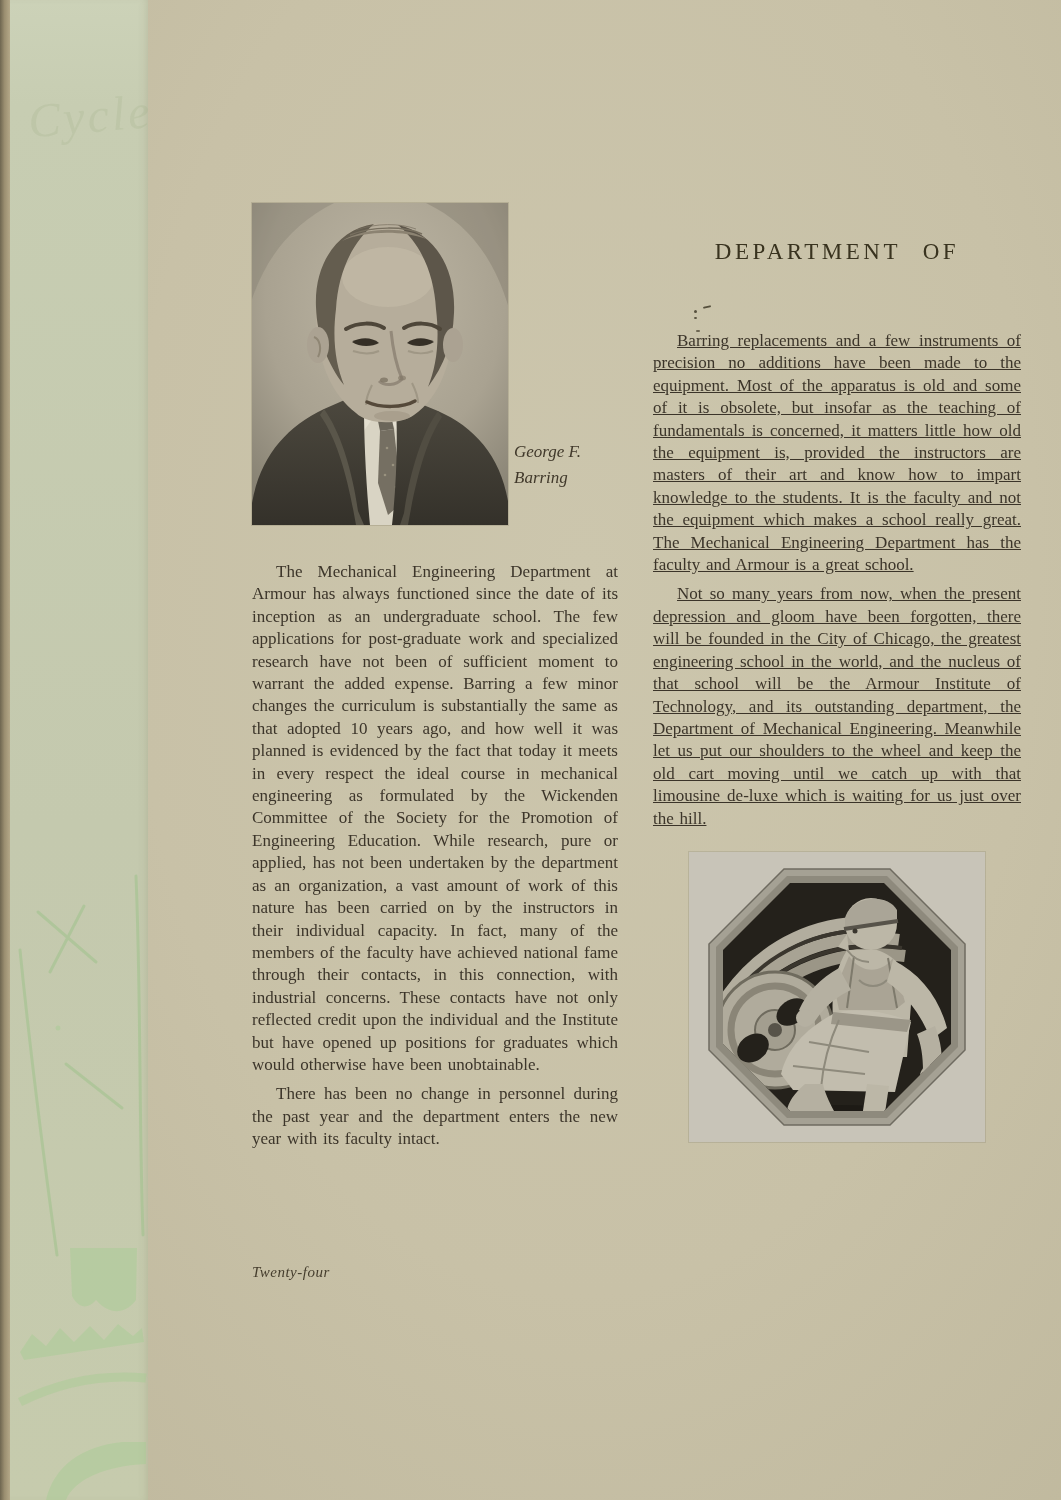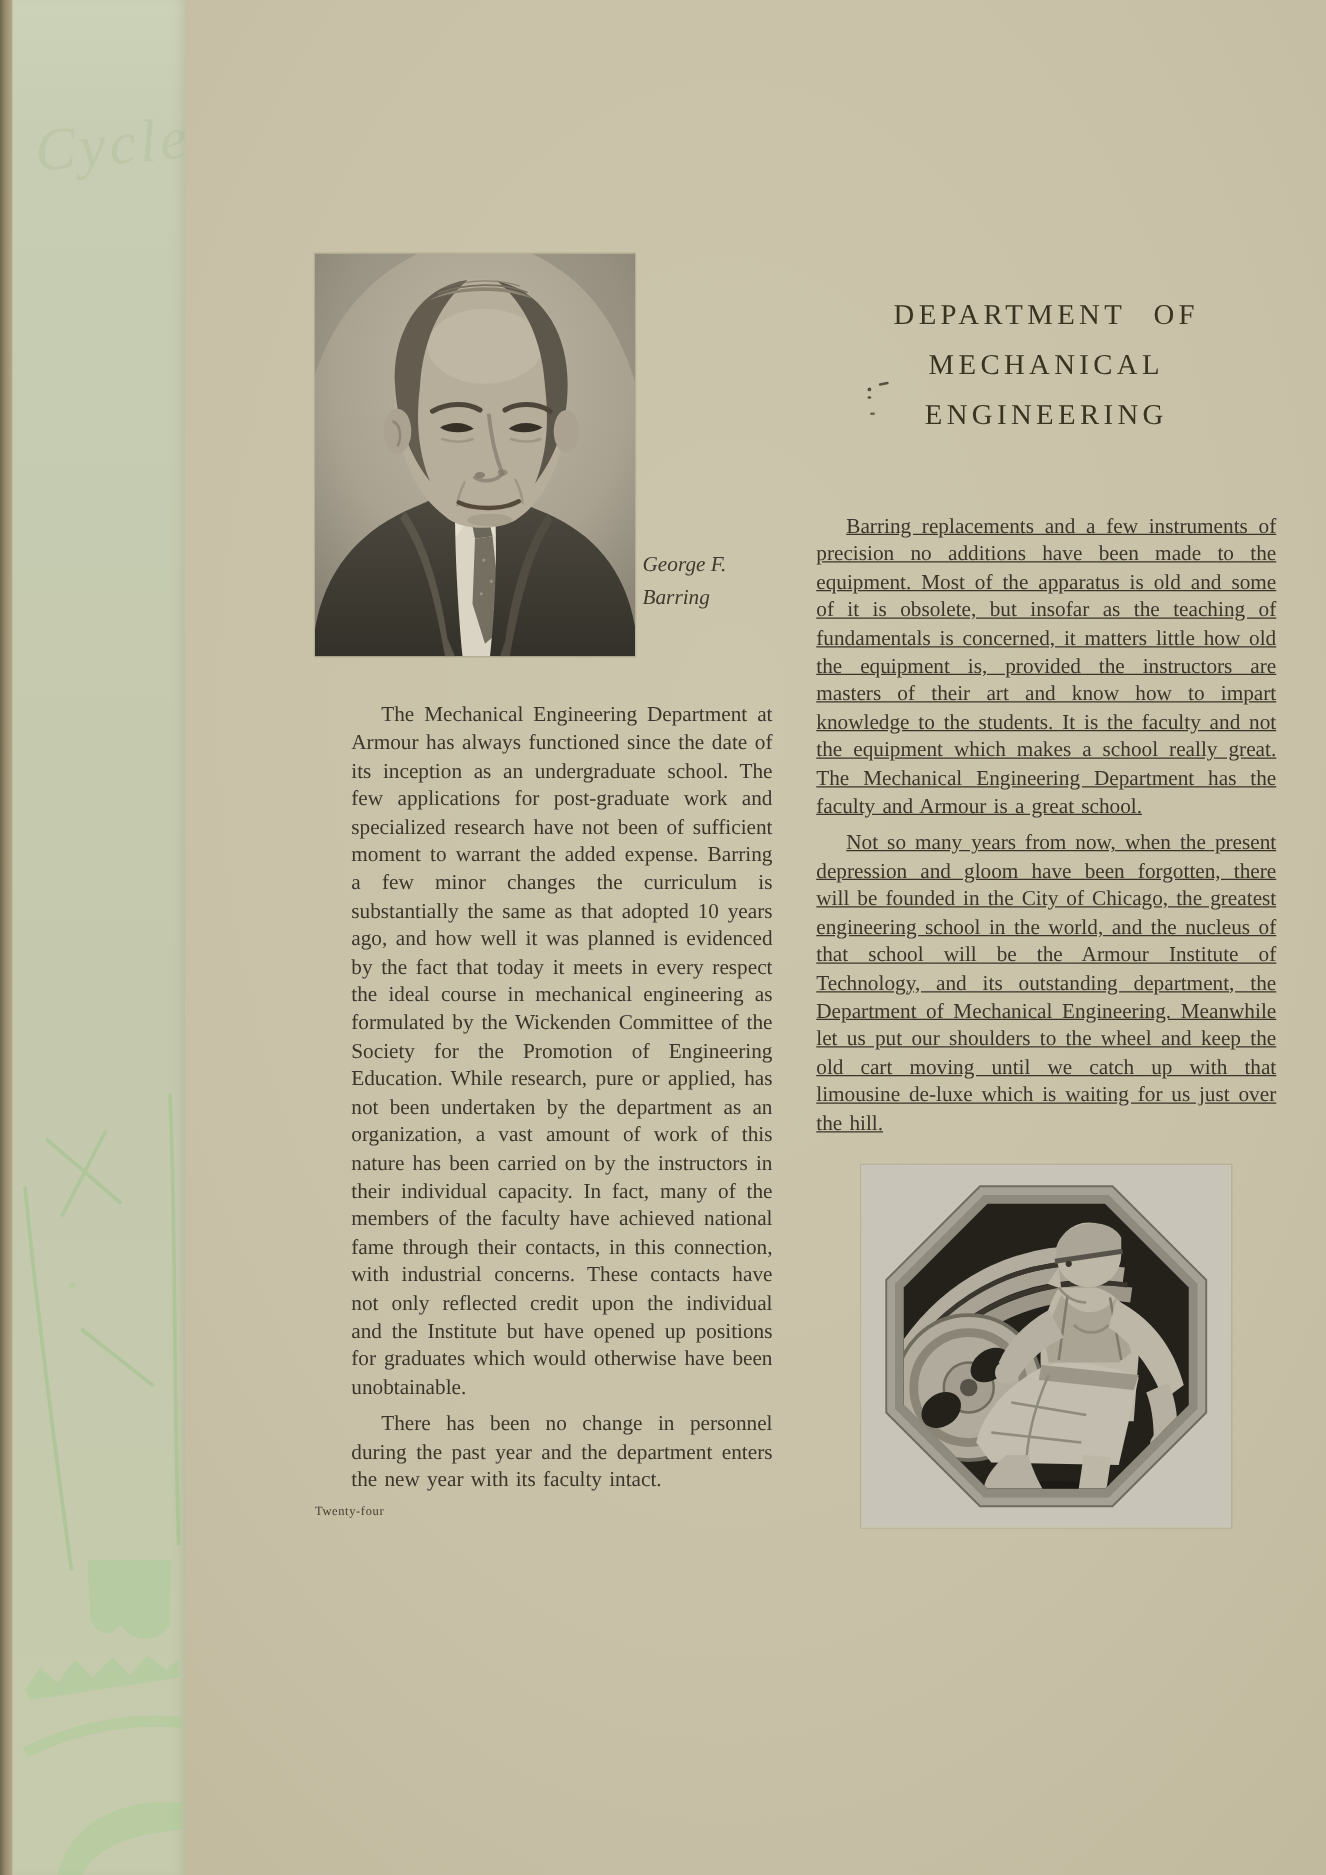--- a/index.html
+++ b/index.html
@@ -39,31 +39,31 @@
 
   .doc-title{ text-align:center;color:#39331f;}
   .doc-title .t-line{
     font-size:23px;letter-spacing:3.5px;word-spacing:13px;line-height:40px;text-align:center;
   }
 
   .body-par{
     font-size:17px;line-height:22.4px;text-align:justify;
     text-indent:24px;margin:0 0 7px 0;word-spacing:1.5px;color:#3c352a;
   }
-  .left-col .par-group{margin-top:36px;margin-left:29px;}
+  .left-col .par-group{margin-top:36px;}
   .right-col .par-group{margin-top:58px;text-decoration:underline;}
 
   .artwork-panel{
     display:block;margin:22px auto 0 auto;width:296px;height:290px;
     box-shadow:0 0 0 1px rgba(60,55,40,0.12);
   }
 
   .page-number{
-    position:absolute;left:252px;top:1204px;
-    font-size:10px;color:#453d2d;letter-spacing:0.5px;
+    position:absolute;left:252px;top:1264px;
+    font-style:italic;font-size:15px;color:#453d2d;letter-spacing:0.5px;
   }
 
   
   .speck{position:absolute;background:#56503d;border-radius:50%;}
   .speck.s1{left:694px;top:310px;width:3px;height:3px;}
   .speck.s2{left:694px;top:317px;width:3px;height:2px;}
   .speck.s3{left:703px;top:306px;width:8px;height:2px;transform:rotate(-12deg);border-radius:2px;}
   .speck.s4{left:696px;top:330px;width:4px;height:2px;border-radius:2px;opacity:.8;}
 </style>
 </head>
@@ -169,21 +169,20 @@
 
     <div class="par-group">
       <p class="body-par">The Mechanical Engineering Department at Armour has always functioned since the date of its inception as an undergraduate school. The few applications for post-graduate work and specialized research have not been of sufficient moment to warrant the added expense. Barring a few minor changes the curriculum is substantially the same as that adopted 10 years ago, and how well it was planned is evidenced by the fact that today it meets in every respect the ideal course in mechanical engineering as formulated by the Wickenden Committee of the Society for the Promotion of Engineering Education. While research, pure or applied, has not been undertaken by the department as an organization, a vast amount of work of this nature has been carried on by the instructors in their individual capacity. In fact, many of the members of the faculty have achieved national fame through their contacts, in this connection, with industrial concerns. These contacts have not only reflected credit upon the individual and the Institute but have opened up positions for graduates which would otherwise have been unobtainable.</p>
       <p class="body-par">There has been no change in personnel during the past year and the department enters the new year with its faculty intact.</p>
     </div>
   </div>
 
   <div class="right-col">
     <div class="doc-title">
       <div class="t-line">DEPARTMENT OF</div>
-      <div class="t-line">MECHANICAL ENGINEERING</div>
     </div>
 
     <div class="par-group">
       <p class="body-par">Barring replacements and a few instruments of precision no additions have been made to the equipment. Most of the apparatus is old and some of it is obsolete, but insofar as the teaching of fundamentals is concerned, it matters little how old the equipment is, provided the instructors are masters of their art and know how to impart knowledge to the students. It is the faculty and not the equipment which makes a school really great. The Mechanical Engineering Department has the faculty and Armour is a great school.</p>
       <p class="body-par">Not so many years from now, when the present depression and gloom have been forgotten, there will be founded in the City of Chicago, the greatest engineering school in the world, and the nucleus of that school will be the Armour Institute of Technology, and its outstanding department, the Department of Mechanical Engineering. Meanwhile let us put our shoulders to the wheel and keep the old cart moving until we catch up with that limousine de-luxe which is waiting for us just over the hill.</p>
     </div>
 
     <svg class="artwork-panel" viewBox="0 0 296 290" width="296" height="290">
       <defs>
         <clipPath id="octClip">

